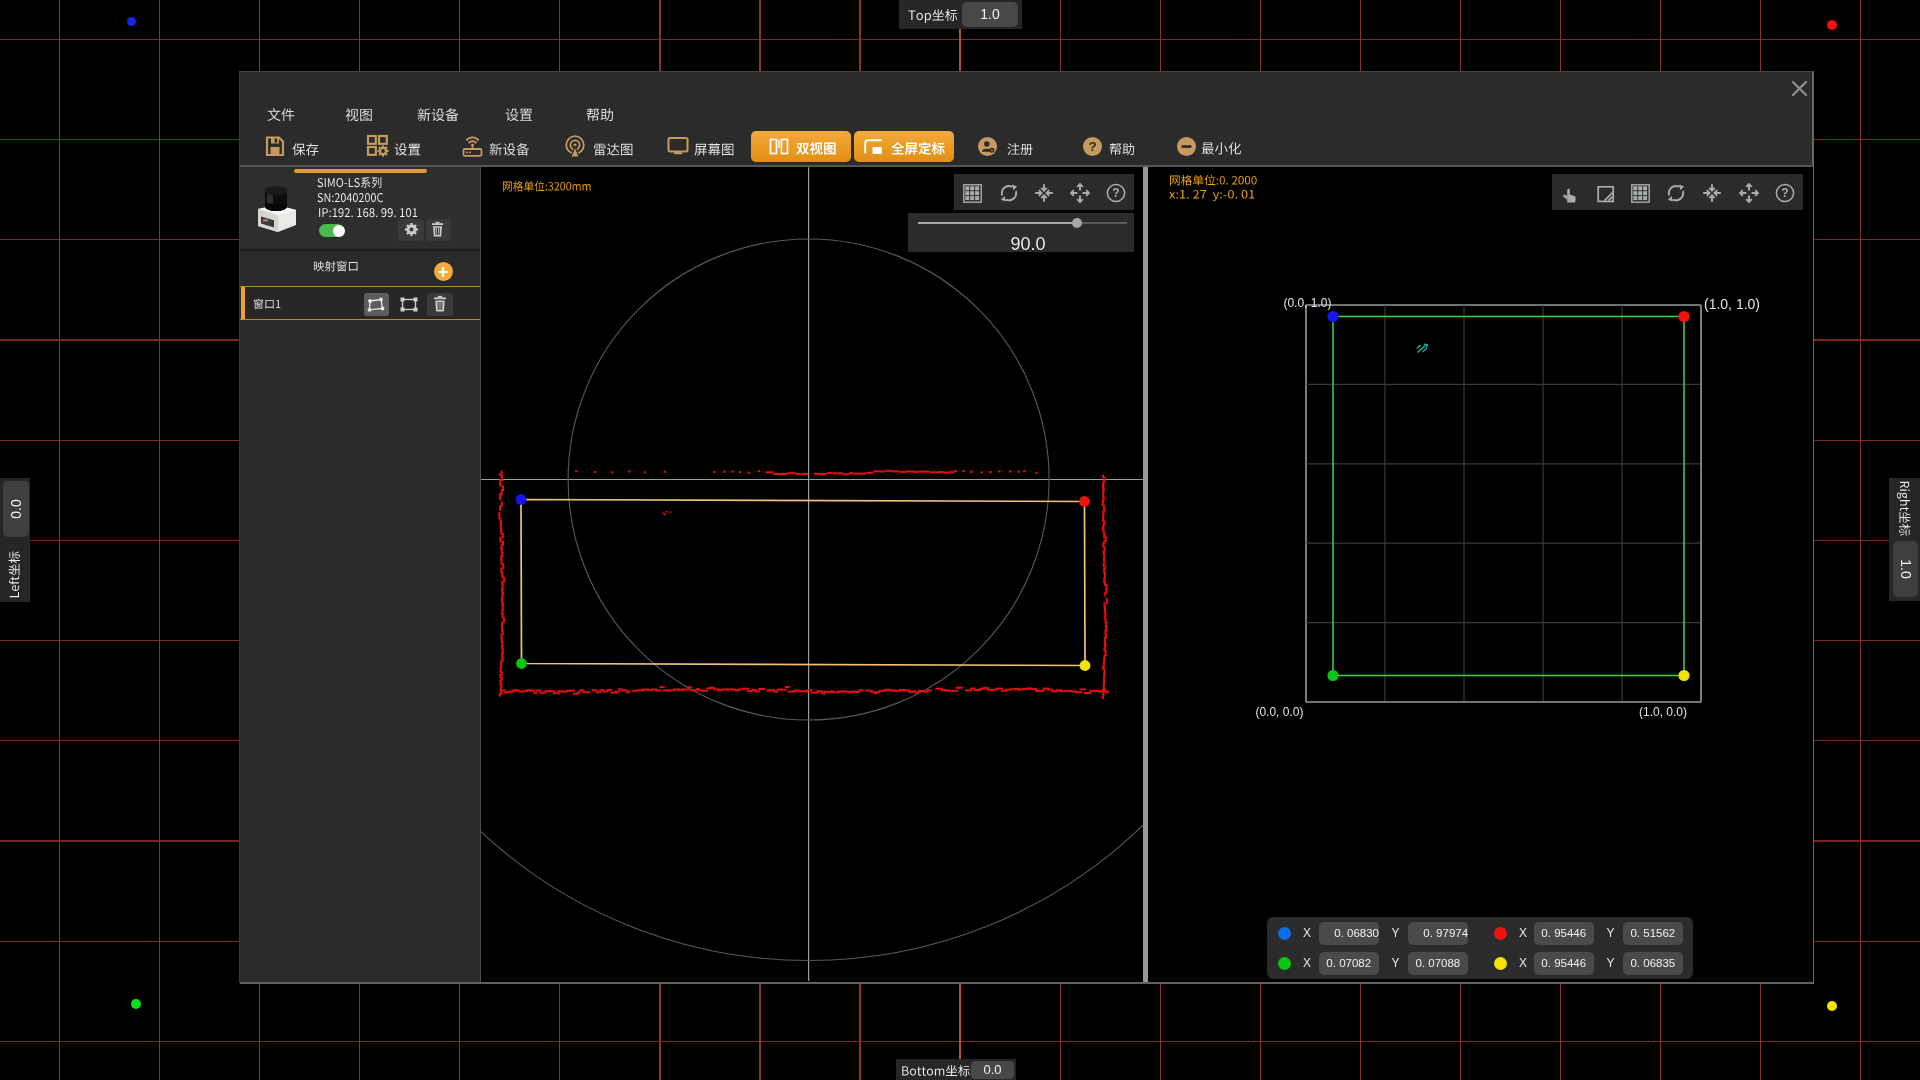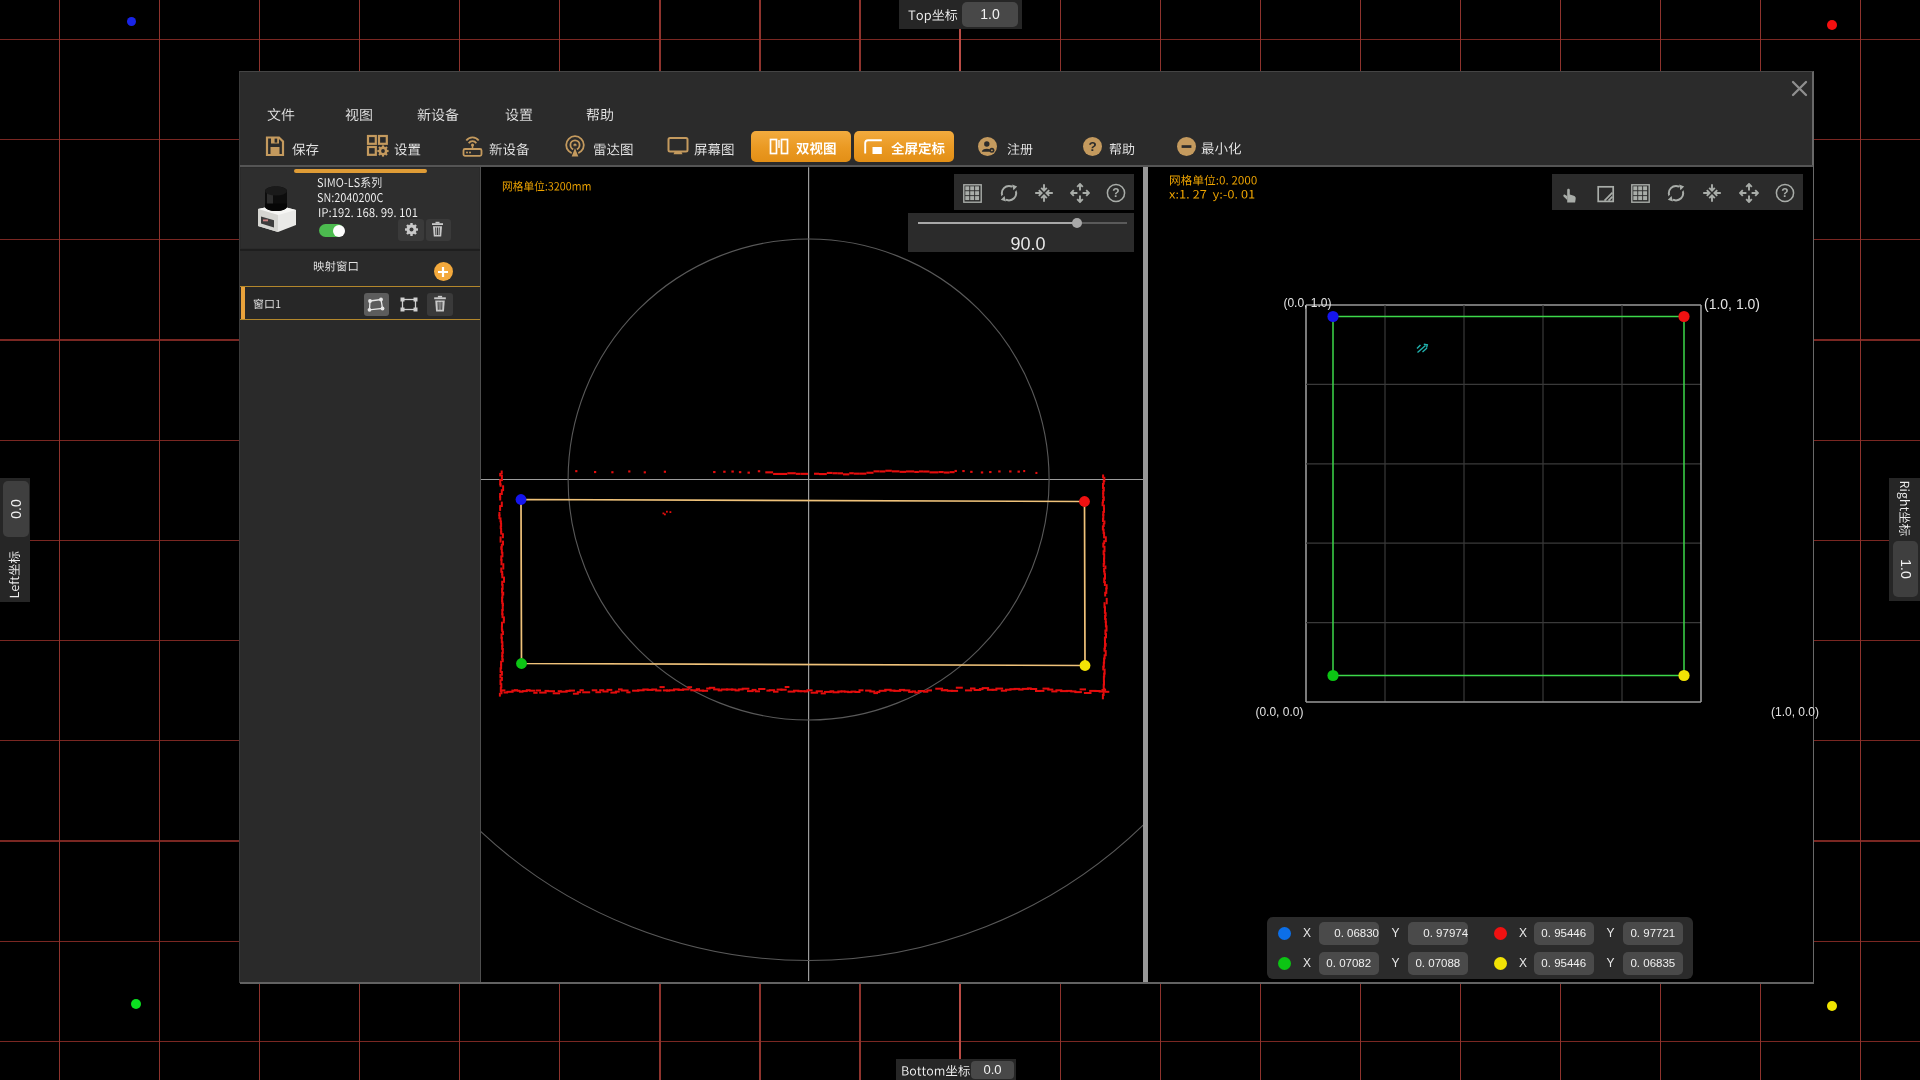--- a/index.html
+++ b/index.html
@@ -686,21 +686,21 @@
 <g stroke="#20b2ae" stroke-width="1.4" fill="none">
       <path d="M269.5 188.5 L277.5 181.5"></path>
       <path d="M274.5 188 L279 184"></path>
       <path d="M269 184.5 L272.5 181"></path>
       <path d="M275.8 180.2 L279.3 180.8 L278.6 183.6"></path>
     </g>
 </svg>
 <div class="a" style="left:1255.4px;top:296px;color:#e2e2e2;font-size:12px;margin-left:28px;">(0.0, 1.0)</div>
 <div class="a" style="left:1704px;top:296px;color:#e2e2e2;font-size:14px;">(1.0, 1.0)</div>
 <div class="a" style="left:1255.4px;top:704.5px;color:#e2e2e2;font-size:12px;">(0.0, 0.0)</div>
-<div class="a" style="left:1771px;top:704.5px;color:#e2e2e2;font-size:12px;">(1.0, 0.0)</div>
+<div class="a" style="left:1639px;top:704.5px;color:#e2e2e2;font-size:12px;">(1.0, 0.0)</div>
 <svg style="position:absolute;left:1168.5px;top:173.0px;" width="91" height="16" viewBox="0 0 91 16">
     <path transform="translate(0,11.5) scale(1.0163,1)" d="M2.2 -6.2C2.7 -5.5 3.3 -4.8 3.8 -4.0C3.4 -2.8 2.8 -1.8 2.0 -1.0C2.2 -0.9 2.5 -0.7 2.6 -0.5C3.3 -1.3 3.9 -2.2 4.4 -3.3C4.7 -2.7 5.0 -2.2 5.3 -1.8L5.8 -2.4C5.5 -2.9 5.1 -3.5 4.7 -4.1C5.0 -5.1 5.2 -6.1 5.4 -7.3L4.6 -7.4C4.5 -6.5 4.3 -5.7 4.1 -4.9C3.7 -5.5 3.2 -6.1 2.8 -6.6ZM5.6 -6.2C6.1 -5.5 6.6 -4.8 7.1 -4.0C6.7 -2.8 6.0 -1.7 5.2 -0.9C5.4 -0.8 5.7 -0.6 5.9 -0.4C6.6 -1.2 7.2 -2.1 7.6 -3.2C8.0 -2.6 8.4 -2.0 8.6 -1.5L9.2 -2.0C8.9 -2.6 8.5 -3.3 8.0 -4.1C8.3 -5.1 8.5 -6.1 8.7 -7.2L7.9 -7.3C7.8 -6.5 7.6 -5.7 7.4 -4.9C7.0 -5.5 6.6 -6.1 6.1 -6.6ZM1.0 -9.0V0.9H1.9V-8.1H9.7V-0.2C9.7 -0.0 9.6 0.0 9.4 0.0C9.1 0.1 8.4 0.1 7.6 0.0C7.8 0.3 7.9 0.7 8.0 0.9C9.0 0.9 9.6 0.9 10.0 0.7C10.4 0.6 10.5 0.3 10.5 -0.2V-9.0Z M18.1 -7.7H20.6C20.3 -6.9 19.8 -6.3 19.3 -5.7C18.7 -6.3 18.3 -6.9 18.0 -7.5ZM13.8 -9.7V-7.2H12.1V-6.4H13.7C13.4 -4.8 12.6 -3.0 11.8 -2.0C12.0 -1.8 12.2 -1.5 12.3 -1.3C12.8 -2.0 13.4 -3.3 13.8 -4.6V0.9H14.6V-4.9C15.0 -4.4 15.4 -3.8 15.6 -3.4L16.1 -4.1C15.9 -4.4 14.9 -5.5 14.6 -5.9V-6.4H16.0L15.7 -6.2C15.9 -6.0 16.2 -5.7 16.4 -5.6C16.7 -5.9 17.1 -6.3 17.5 -6.8C17.8 -6.2 18.2 -5.7 18.7 -5.2C17.7 -4.3 16.6 -3.7 15.4 -3.3C15.6 -3.2 15.8 -2.9 15.9 -2.6C16.2 -2.8 16.5 -2.9 16.8 -3.0V0.9H17.6V0.4H20.8V0.9H21.7V-3.1L22.2 -2.9C22.3 -3.1 22.6 -3.4 22.7 -3.6C21.6 -4.0 20.6 -4.5 19.8 -5.2C20.7 -6.0 21.3 -7.0 21.7 -8.2L21.2 -8.5L21.0 -8.4H18.5C18.7 -8.8 18.9 -9.1 19.0 -9.5L18.2 -9.7C17.7 -8.5 17.0 -7.4 16.1 -6.6V-7.2H14.6V-9.7ZM17.6 -0.3V-2.6H20.8V-0.3ZM17.4 -3.3C18.1 -3.7 18.7 -4.1 19.3 -4.6C19.8 -4.1 20.5 -3.7 21.2 -3.3Z M25.5 -5.0H28.3V-3.8H25.5ZM29.2 -5.0H32.0V-3.8H29.2ZM25.5 -6.9H28.3V-5.7H25.5ZM29.2 -6.9H32.0V-5.7H29.2ZM31.2 -9.6C30.9 -9.0 30.4 -8.2 30.0 -7.7H27.2L27.7 -7.9C27.5 -8.4 26.9 -9.1 26.4 -9.6L25.7 -9.3C26.1 -8.8 26.6 -8.1 26.8 -7.7H24.7V-3.0H28.3V-2.0H23.6V-1.1H28.3V0.9H29.2V-1.1H33.9V-2.0H29.2V-3.0H32.9V-7.7H31.0C31.3 -8.2 31.7 -8.8 32.1 -9.3Z M38.7 -7.6V-6.7H45.0V-7.6ZM39.5 -5.9C39.8 -4.3 40.2 -2.1 40.3 -0.9L41.1 -1.2C41.0 -2.3 40.7 -4.4 40.3 -6.0ZM41.1 -9.5C41.3 -8.9 41.5 -8.2 41.6 -7.7L42.5 -7.9C42.3 -8.4 42.1 -9.2 41.9 -9.7ZM38.2 -0.4V0.4H45.5V-0.4H43.1C43.5 -1.9 44.0 -4.2 44.3 -6.0L43.4 -6.1C43.2 -4.4 42.7 -1.9 42.3 -0.4ZM37.8 -9.6C37.1 -7.9 36.1 -6.1 34.9 -5.0C35.1 -4.8 35.3 -4.4 35.4 -4.2C35.8 -4.6 36.2 -5.0 36.6 -5.6V0.9H37.4V-6.9C37.9 -7.7 38.3 -8.5 38.6 -9.4Z M47.6 -4.5C48.0 -4.5 48.4 -4.8 48.4 -5.3C48.4 -5.8 48.0 -6.1 47.6 -6.1C47.2 -6.1 46.8 -5.8 46.8 -5.3C46.8 -4.8 47.2 -4.5 47.6 -4.5ZM47.6 0.1C48.0 0.1 48.4 -0.2 48.4 -0.6C48.4 -1.1 48.0 -1.4 47.6 -1.4C47.2 -1.4 46.8 -1.1 46.8 -0.6C46.8 -0.2 47.2 0.1 47.6 0.1Z M52.4 0.1C54.0 0.1 55.0 -1.3 55.0 -4.2C55.0 -7.2 54.0 -8.6 52.4 -8.6C50.8 -8.6 49.8 -7.2 49.8 -4.2C49.8 -1.3 50.8 0.1 52.4 0.1ZM52.4 -0.7C51.4 -0.7 50.8 -1.8 50.8 -4.2C50.8 -6.7 51.4 -7.8 52.4 -7.8C53.3 -7.8 54.0 -6.7 54.0 -4.2C54.0 -1.8 53.3 -0.7 52.4 -0.7Z M57.2 0.1C57.6 0.1 57.9 -0.2 57.9 -0.6C57.9 -1.1 57.6 -1.4 57.2 -1.4C56.8 -1.4 56.4 -1.1 56.4 -0.6C56.4 -0.2 56.8 0.1 57.2 0.1Z M61.9 0.0H67.2V-0.9H64.8C64.4 -0.9 63.9 -0.9 63.4 -0.8C65.4 -2.7 66.8 -4.4 66.8 -6.1C66.8 -7.6 65.8 -8.6 64.3 -8.6C63.2 -8.6 62.5 -8.1 61.8 -7.3L62.4 -6.8C62.9 -7.3 63.5 -7.7 64.2 -7.7C65.2 -7.7 65.7 -7.0 65.7 -6.1C65.7 -4.6 64.5 -2.9 61.9 -0.6Z M70.9 0.1C72.5 0.1 73.6 -1.3 73.6 -4.2C73.6 -7.2 72.5 -8.6 70.9 -8.6C69.3 -8.6 68.3 -7.2 68.3 -4.2C68.3 -1.3 69.3 0.1 70.9 0.1ZM70.9 -0.7C70.0 -0.7 69.3 -1.8 69.3 -4.2C69.3 -6.7 70.0 -7.8 70.9 -7.8C71.9 -7.8 72.5 -6.7 72.5 -4.2C72.5 -1.8 71.9 -0.7 70.9 -0.7Z M77.3 0.1C78.9 0.1 79.9 -1.3 79.9 -4.2C79.9 -7.2 78.9 -8.6 77.3 -8.6C75.7 -8.6 74.7 -7.2 74.7 -4.2C74.7 -1.3 75.7 0.1 77.3 0.1ZM77.3 -0.7C76.4 -0.7 75.7 -1.8 75.7 -4.2C75.7 -6.7 76.4 -7.8 77.3 -7.8C78.3 -7.8 78.9 -6.7 78.9 -4.2C78.9 -1.8 78.3 -0.7 77.3 -0.7Z M83.7 0.1C85.3 0.1 86.3 -1.3 86.3 -4.2C86.3 -7.2 85.3 -8.6 83.7 -8.6C82.1 -8.6 81.1 -7.2 81.1 -4.2C81.1 -1.3 82.1 0.1 83.7 0.1ZM83.7 -0.7C82.7 -0.7 82.1 -1.8 82.1 -4.2C82.1 -6.7 82.7 -7.8 83.7 -7.8C84.7 -7.8 85.3 -6.7 85.3 -4.2C85.3 -1.8 84.7 -0.7 83.7 -0.7Z" fill="#f0a500"></path>
   </svg>
 <svg style="position:absolute;left:1169.4px;top:186.5px;" width="89" height="16" viewBox="0 0 89 16">
     <path transform="translate(0,11.5) scale(1.1181,1)" d="M0.2 0.0H1.3L2.1 -1.5C2.3 -1.8 2.5 -2.2 2.7 -2.6H2.8C3.0 -2.2 3.3 -1.8 3.5 -1.5L4.4 0.0H5.6L3.5 -3.2L5.4 -6.2H4.3L3.5 -4.9C3.3 -4.5 3.2 -4.2 3.0 -3.8H2.9C2.7 -4.2 2.5 -4.5 2.3 -4.9L1.5 -6.2H0.3L2.2 -3.3Z M7.3 -4.5C7.7 -4.5 8.1 -4.8 8.1 -5.3C8.1 -5.8 7.7 -6.1 7.3 -6.1C6.9 -6.1 6.6 -5.8 6.6 -5.3C6.6 -4.8 6.9 -4.5 7.3 -4.5ZM7.3 0.1C7.7 0.1 8.1 -0.2 8.1 -0.6C8.1 -1.1 7.7 -1.4 7.3 -1.4C6.9 -1.4 6.6 -1.1 6.6 -0.6C6.6 -0.2 6.9 0.1 7.3 0.1Z M9.9 0.0H14.6V-0.9H12.9V-8.4H12.1C11.6 -8.2 11.1 -8.0 10.3 -7.8V-7.2H11.8V-0.9H9.9Z M16.9 0.1C17.3 0.1 17.7 -0.2 17.7 -0.6C17.7 -1.1 17.3 -1.4 16.9 -1.4C16.5 -1.4 16.1 -1.1 16.1 -0.6C16.1 -0.2 16.5 0.1 16.9 0.1Z M21.6 0.0H26.9V-0.9H24.6C24.1 -0.9 23.6 -0.9 23.2 -0.8C25.2 -2.7 26.5 -4.4 26.5 -6.1C26.5 -7.6 25.5 -8.6 24.0 -8.6C23.0 -8.6 22.2 -8.1 21.5 -7.3L22.1 -6.8C22.6 -7.3 23.2 -7.7 23.9 -7.7C24.9 -7.7 25.4 -7.0 25.4 -6.1C25.4 -4.6 24.2 -2.9 21.6 -0.6Z M29.7 0.0H30.8C31.0 -3.3 31.3 -5.3 33.3 -7.8V-8.4H28.0V-7.5H32.1C30.5 -5.2 29.9 -3.2 29.7 0.0Z M40.2 2.7C41.4 2.7 42.1 1.7 42.5 0.5L44.8 -6.2H43.8L42.7 -2.8C42.5 -2.2 42.3 -1.6 42.2 -1.0H42.1C41.9 -1.6 41.7 -2.2 41.5 -2.8L40.2 -6.2H39.1L41.7 0.0L41.5 0.5C41.3 1.3 40.8 1.8 40.1 1.8C39.9 1.8 39.8 1.8 39.6 1.7L39.4 2.6C39.6 2.6 39.9 2.7 40.2 2.7Z M46.6 -4.5C47.0 -4.5 47.3 -4.8 47.3 -5.3C47.3 -5.8 47.0 -6.1 46.6 -6.1C46.2 -6.1 45.8 -5.8 45.8 -5.3C45.8 -4.8 46.2 -4.5 46.6 -4.5ZM46.6 0.1C47.0 0.1 47.3 -0.2 47.3 -0.6C47.3 -1.1 47.0 -1.4 46.6 -1.4C46.2 -1.4 45.8 -1.1 45.8 -0.6C45.8 -0.2 46.2 0.1 46.6 0.1Z M48.7 -2.8H51.7V-3.6H48.7Z M55.4 0.1C57.0 0.1 58.0 -1.3 58.0 -4.2C58.0 -7.2 57.0 -8.6 55.4 -8.6C53.8 -8.6 52.8 -7.2 52.8 -4.2C52.8 -1.3 53.8 0.1 55.4 0.1ZM55.4 -0.7C54.4 -0.7 53.8 -1.8 53.8 -4.2C53.8 -6.7 54.4 -7.8 55.4 -7.8C56.3 -7.8 57.0 -6.7 57.0 -4.2C57.0 -1.8 56.3 -0.7 55.4 -0.7Z M60.2 0.1C60.6 0.1 60.9 -0.2 60.9 -0.6C60.9 -1.1 60.6 -1.4 60.2 -1.4C59.7 -1.4 59.4 -1.1 59.4 -0.6C59.4 -0.2 59.7 0.1 60.2 0.1Z M67.5 0.1C69.1 0.1 70.2 -1.3 70.2 -4.2C70.2 -7.2 69.1 -8.6 67.5 -8.6C65.9 -8.6 64.9 -7.2 64.9 -4.2C64.9 -1.3 65.9 0.1 67.5 0.1ZM67.5 -0.7C66.6 -0.7 65.9 -1.8 65.9 -4.2C65.9 -6.7 66.6 -7.8 67.5 -7.8C68.5 -7.8 69.1 -6.7 69.1 -4.2C69.1 -1.8 68.5 -0.7 67.5 -0.7Z M71.7 0.0H76.3V-0.9H74.7V-8.4H73.9C73.4 -8.2 72.9 -8.0 72.1 -7.8V-7.2H73.6V-0.9H71.7Z" fill="#f0a500"></path>
   </svg>
 <div class="a" style="left:1552px;top:174px;width:251px;height:36px;background:#2b2b2b;"></div>
 <svg class="a" style="left:1558.5px;top:184px;" width="20" height="20" viewBox="0 0 20 20">
     <path d="M8.2 18.5 L8.2 6 C8.2 4.3 10.8 4.3 10.8 6 L10.8 10.4 L14.8 11.7 C16.3 12.2 16.9 13.2 16.7 14.7 L16.1 18.5 Z" fill="#a9ada9"></path>
     <path d="M8.2 12 L6 10.7 C4.6 10 3.8 11.7 4.8 12.7 L8.2 16 Z" fill="#a9ada9"></path>
@@ -768,21 +768,21 @@
 <div class="a" style="left:1267px;top:917px;width:426px;height:62px;background:#2b2b2b;border-radius:6px;"></div>
 <div class="a" style="left:1278.3px;top:927.0px;width:13px;height:13px;border-radius:50%;background:#0c6fe8;"></div>
 <div class="a" style="left:1303px;top:926.0px;color:#e8e8e8;font-size:12px;">X</div>
 <div class="a" style="left:1318.5px;top:922.3px;width:60.5px;height:22.4px;background:#4a4a4a;border-radius:5px;color:#f0f0f0;font-size:11.5px;line-height:22.4px;text-align:right;">0. 06830</div>
 <div class="a" style="left:1391.5px;top:926.0px;color:#e8e8e8;font-size:12px;">Y</div>
 <div class="a" style="left:1407.6px;top:922.3px;width:60.5px;height:22.4px;background:#4a4a4a;border-radius:5px;color:#f0f0f0;font-size:11.5px;line-height:22.4px;text-align:right;">0. 97974</div>
 <div class="a" style="left:1494.3px;top:927.0px;width:13px;height:13px;border-radius:50%;background:#f01111;"></div>
 <div class="a" style="left:1519px;top:926.0px;color:#e8e8e8;font-size:12px;">X</div>
 <div class="a" style="left:1533.5px;top:922.3px;width:60.5px;height:22.4px;background:#4a4a4a;border-radius:5px;color:#f0f0f0;font-size:11.5px;line-height:22.4px;text-align:center;">0. 95446</div>
 <div class="a" style="left:1606.5px;top:926.0px;color:#e8e8e8;font-size:12px;">Y</div>
-<div class="a" style="left:1622.6px;top:922.3px;width:60.5px;height:22.4px;background:#4a4a4a;border-radius:5px;color:#f0f0f0;font-size:11.5px;line-height:22.4px;text-align:center;">0. 97721</div>
+<div class="a" style="left:1622.6px;top:922.3px;width:60.5px;height:22.4px;background:#4a4a4a;border-radius:5px;color:#f0f0f0;font-size:11.5px;line-height:22.4px;text-align:center;">0. 51562</div>
 <div class="a" style="left:1278.3px;top:957.0px;width:13px;height:13px;border-radius:50%;background:#0cc414;"></div>
 <div class="a" style="left:1303px;top:956.0px;color:#e8e8e8;font-size:12px;">X</div>
 <div class="a" style="left:1318.5px;top:952.3px;width:60.5px;height:22.4px;background:#4a4a4a;border-radius:5px;color:#f0f0f0;font-size:11.5px;line-height:22.4px;text-align:center;">0. 07082</div>
 <div class="a" style="left:1391.5px;top:956.0px;color:#e8e8e8;font-size:12px;">Y</div>
 <div class="a" style="left:1407.6px;top:952.3px;width:60.5px;height:22.4px;background:#4a4a4a;border-radius:5px;color:#f0f0f0;font-size:11.5px;line-height:22.4px;text-align:center;">0. 07088</div>
 <div class="a" style="left:1494.3px;top:957.0px;width:13px;height:13px;border-radius:50%;background:#f2e205;"></div>
 <div class="a" style="left:1519px;top:956.0px;color:#e8e8e8;font-size:12px;">X</div>
 <div class="a" style="left:1533.5px;top:952.3px;width:60.5px;height:22.4px;background:#4a4a4a;border-radius:5px;color:#f0f0f0;font-size:11.5px;line-height:22.4px;text-align:center;">0. 95446</div>
 <div class="a" style="left:1606.5px;top:956.0px;color:#e8e8e8;font-size:12px;">Y</div>
 <div class="a" style="left:1622.6px;top:952.3px;width:60.5px;height:22.4px;background:#4a4a4a;border-radius:5px;color:#f0f0f0;font-size:11.5px;line-height:22.4px;text-align:center;">0. 06835</div>

